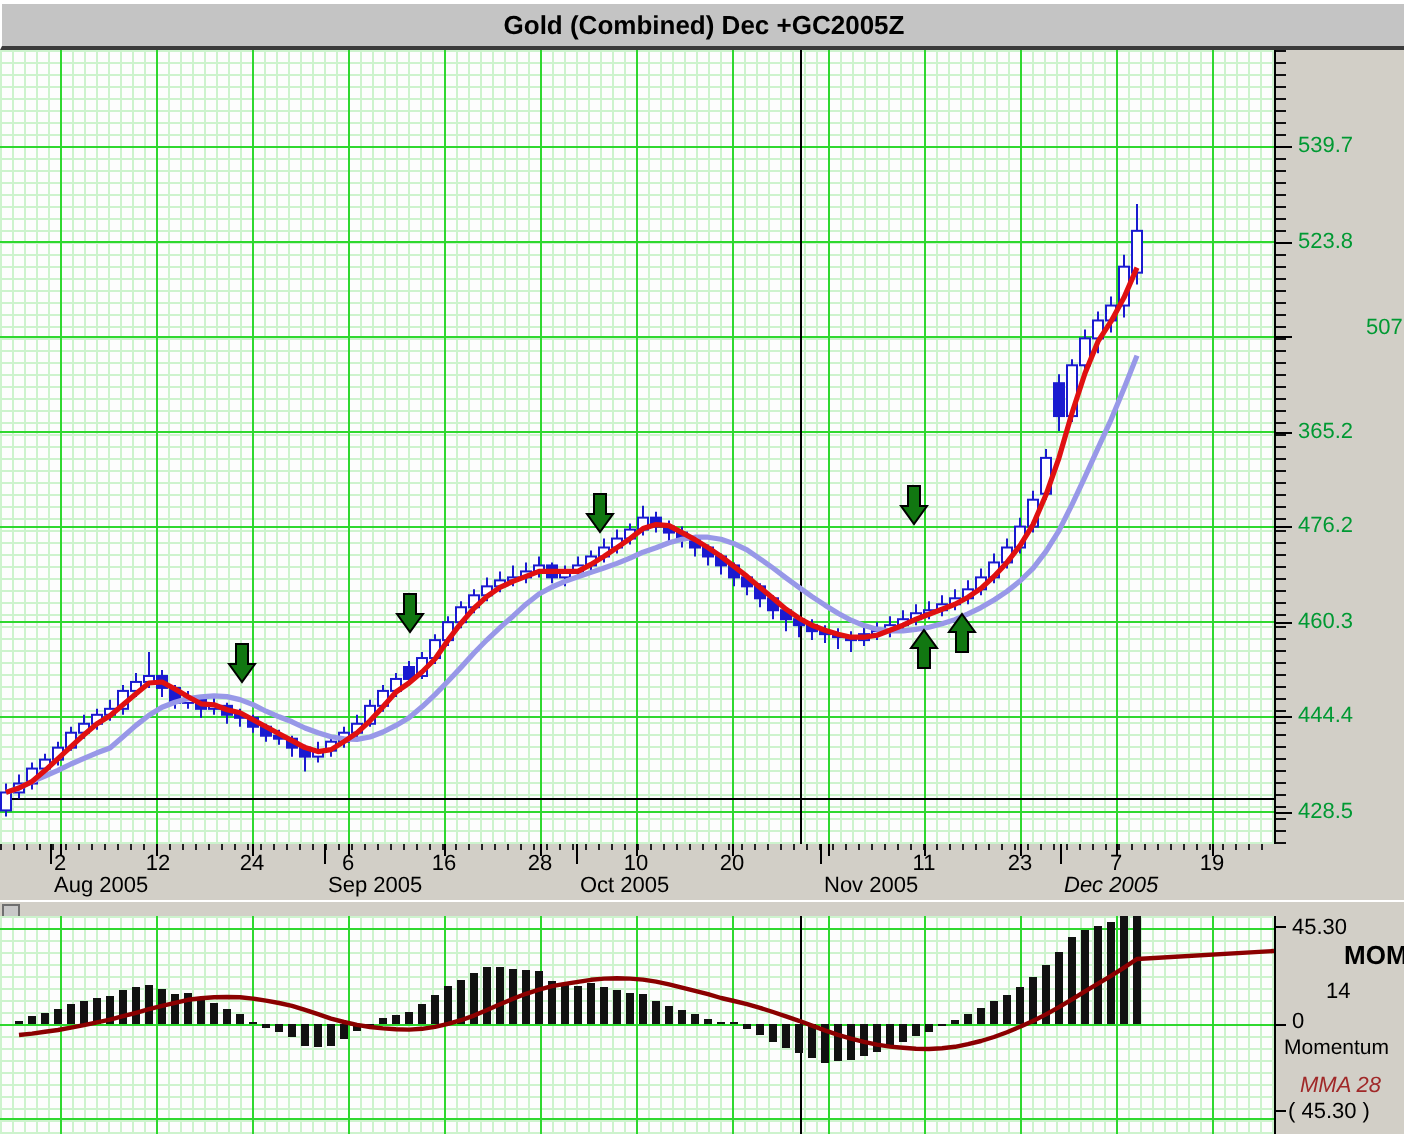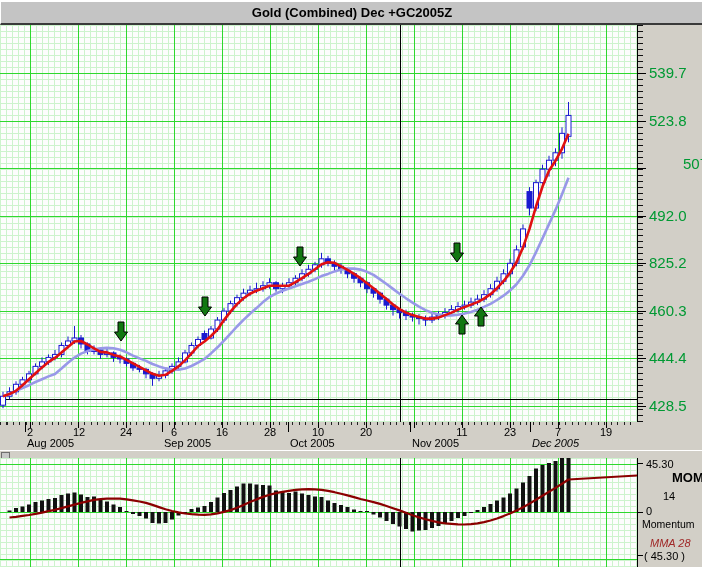--- a/index.html
+++ b/index.html
@@ -19,21 +19,21 @@
   #mom-pane{top:458px;height:109px;}
   .pane svg{position:absolute;left:0;top:0;}
   
   #price-gutter{position:absolute;left:637px;top:25px;width:65px;height:397px;
     background:#d2cfc7;border-left:1px solid #000;}
   #mom-gutter{position:absolute;left:637px;top:458px;width:65px;height:109px;
     background:#d2cfc7;border-left:1px solid #000;}
   .minor-vticks{position:absolute;left:0;top:0;width:5px;height:100%;
     background:repeating-linear-gradient(to bottom,#111 0 1px,transparent 1px 6px);}
   .major-htick{position:absolute;left:0;width:8px;height:1px;background:#000;}
-  .price-label{position:absolute;left:11px;font-size:15px;color:#009933;height:12px;line-height:12px;}
+  .price-label{position:absolute;left:11px;font-size:11px;color:#009933;height:12px;line-height:12px;}
   
   #x-axis{position:absolute;left:0;top:422px;width:637px;height:28px;background:#d2cfc7;}
   #x-minor-ticks{position:absolute;left:0;top:0;width:637px;height:3px;
     background:repeating-linear-gradient(to right,#222 0 1px,transparent 1px 6.5px);}
   .major-vtick{position:absolute;top:0;width:1px;height:6px;background:#000;}
   .month-sep{position:absolute;top:0;width:1px;height:10px;background:#000;}
   .day-label{position:absolute;top:4px;width:26px;margin-left:-13px;text-align:center;
     font-size:11px;color:#000;}
   .month-label{position:absolute;top:15px;font-size:11px;color:#000;white-space:nowrap;}
   #axis-corner{position:absolute;left:637px;top:422px;width:65px;height:28px;background:#d2cfc7;}
@@ -279,23 +279,23 @@
 
   <div id="price-gutter">
     <div class="minor-vticks"></div>
   <div class="major-htick" style="top: 48px;"></div>
       <div class="price-label" style="top: 42px;">539.7</div>
       <div class="major-htick" style="top: 95.5px;"></div>
       <div class="price-label" style="top: 89.5px;">523.8</div>
       <div class="major-htick" style="top: 143px;"></div>
       <div class="price-label" style="top: 133px; padding-left: 34px;">507.9</div>
       <div class="major-htick" style="top: 190.5px;"></div>
-      <div class="price-label" style="top: 184.5px;">492.0</div>
+      <div class="price-label" style="top: 184.5px;">365.2</div>
       <div class="major-htick" style="top: 238px;"></div>
-      <div class="price-label" style="top: 232px;">825.2</div>
+      <div class="price-label" style="top: 232px;">476.2</div>
       <div class="major-htick" style="top: 285.5px;"></div>
       <div class="price-label" style="top: 279.5px;">460.3</div>
       <div class="major-htick" style="top: 333px;"></div>
       <div class="price-label" style="top: 327px;">444.4</div>
       <div class="major-htick" style="top: 380.5px;"></div>
       <div class="price-label" style="top: 374.5px;">428.5</div>
     </div>
 
   <div id="x-axis">
     <div id="x-minor-ticks"></div>

